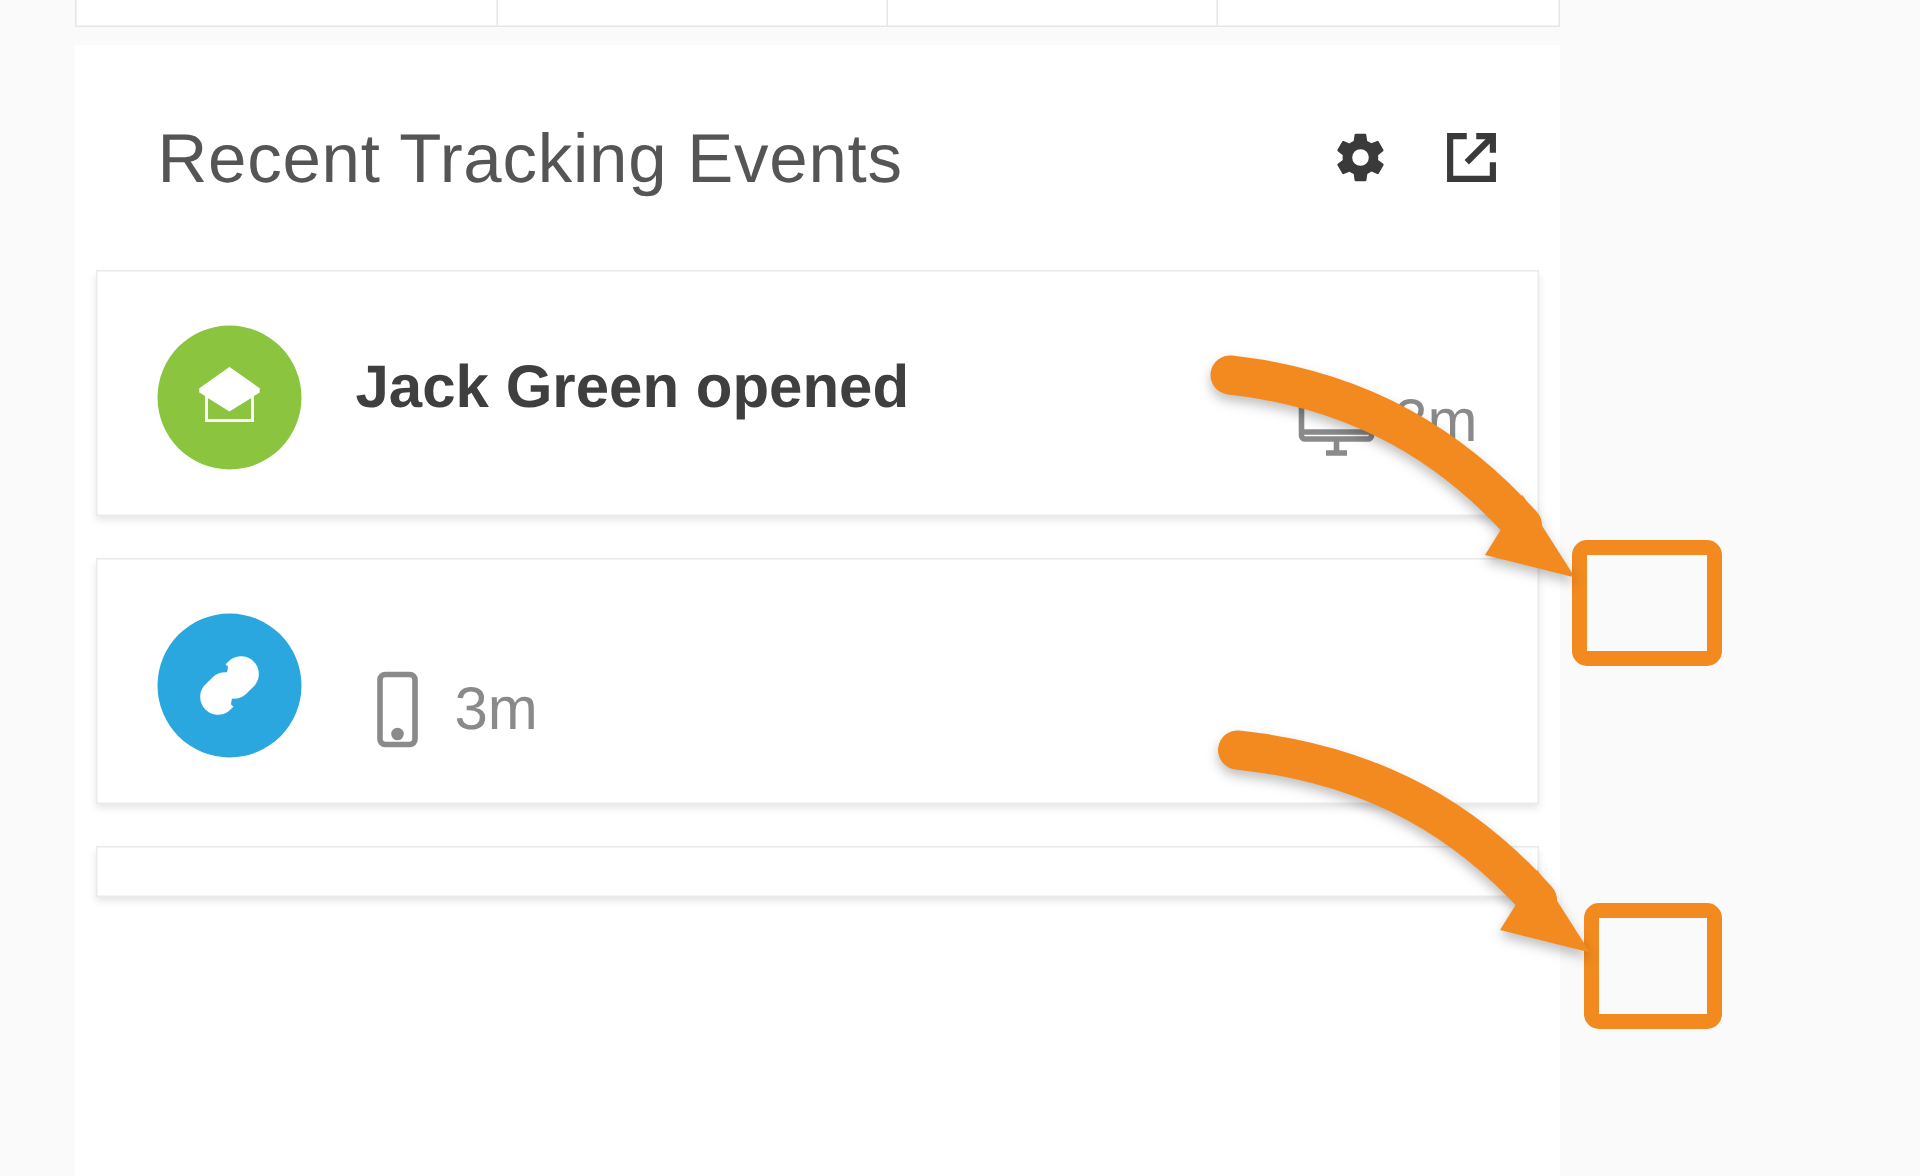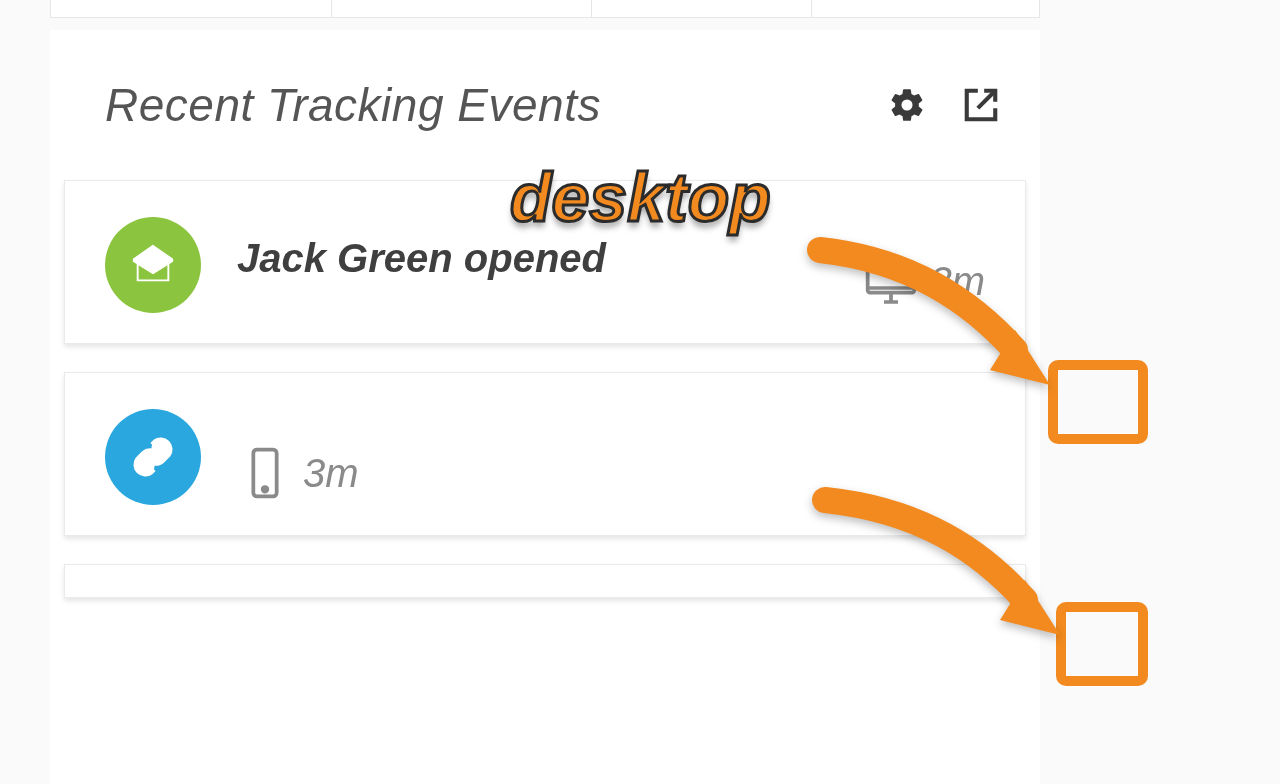--- a/index.html
+++ b/index.html
@@ -1,17 +1,17 @@
 <!DOCTYPE html>
 <html><head>
 <meta charset="utf-8">
 <style>
   * { box-sizing: border-box; margin: 0; padding: 0; }
   html, body { width: 1280px; height: 784px; font-family: -apple-system, "Helvetica Neue", Arial, sans-serif; background: #fafafa; }
-  .stage { position: relative; width: 1060px; height: 784px; font-style: italic; }
+  .stage { position: relative; width: 1060px; height: 784px; }
 
   
   .tabstrip { position: absolute; left: 50px; right: 20px; top: 0; height: 18px; border: 1px solid #e6e6e6; border-top: none; background: #fff; }
   .tabstrip .seg { position: absolute; top:0; bottom:0; border-left:1px solid #e6e6e6; }
   .tabstrip .s1 { left: 280px; } .tabstrip .s2 { left: 540px; } .tabstrip .s3 { left: 760px; }
 
   .panel { position: absolute; left: 50px; right: 20px; top: 30px; bottom: 0; background: #fff; }
   .panel-header { display:flex; align-items:center; justify-content:space-between; padding: 48px 40px 48px 55px; }
   .panel-title { font-size: 46px; font-weight: 400; color: #555; letter-spacing: .5px; }
   .hdr-icons { display:flex; gap: 36px; align-items:center; }
@@ -114,21 +114,20 @@
         <div class="time">3m</div>
       </div>
     </div>
 
     <div class="card peek"></div>
   </div>
 
   <div class="hl" style="left:1048px; top:360px; width:100px; height:84px;"></div>
   <div class="hl" style="left:1056px; top:602px; width:92px;  height:84px;"></div>
 
-  <div class="ann-label" style="left:510px; top:158px;">desktop</div>
 
   <div class="arrow" style="left:800px; top:230px; width:260px; height:170px;">
     <svg viewBox="0 0 260 170" width="260" height="170">
       <path d="M20 20 C 110 30, 170 70, 215 120" stroke="#f28a1f" stroke-width="26" fill="none" stroke-linecap="round"></path>
       <polygon points="250,155 190,140 215,100" fill="#f28a1f"></polygon>
     </svg>
   </div>
   <div class="arrow" style="left:810px; top:480px; width:260px; height:170px;">
     <svg viewBox="0 0 260 170" width="260" height="170">
       <path d="M15 20 C 110 30, 170 70, 215 120" stroke="#f28a1f" stroke-width="26" fill="none" stroke-linecap="round"></path>

